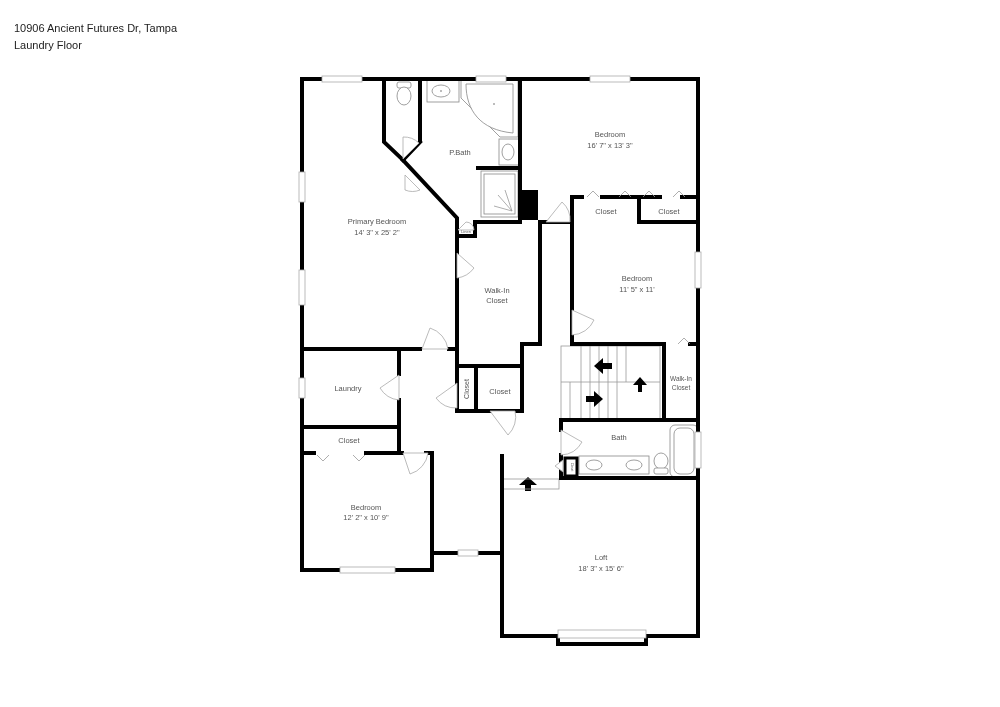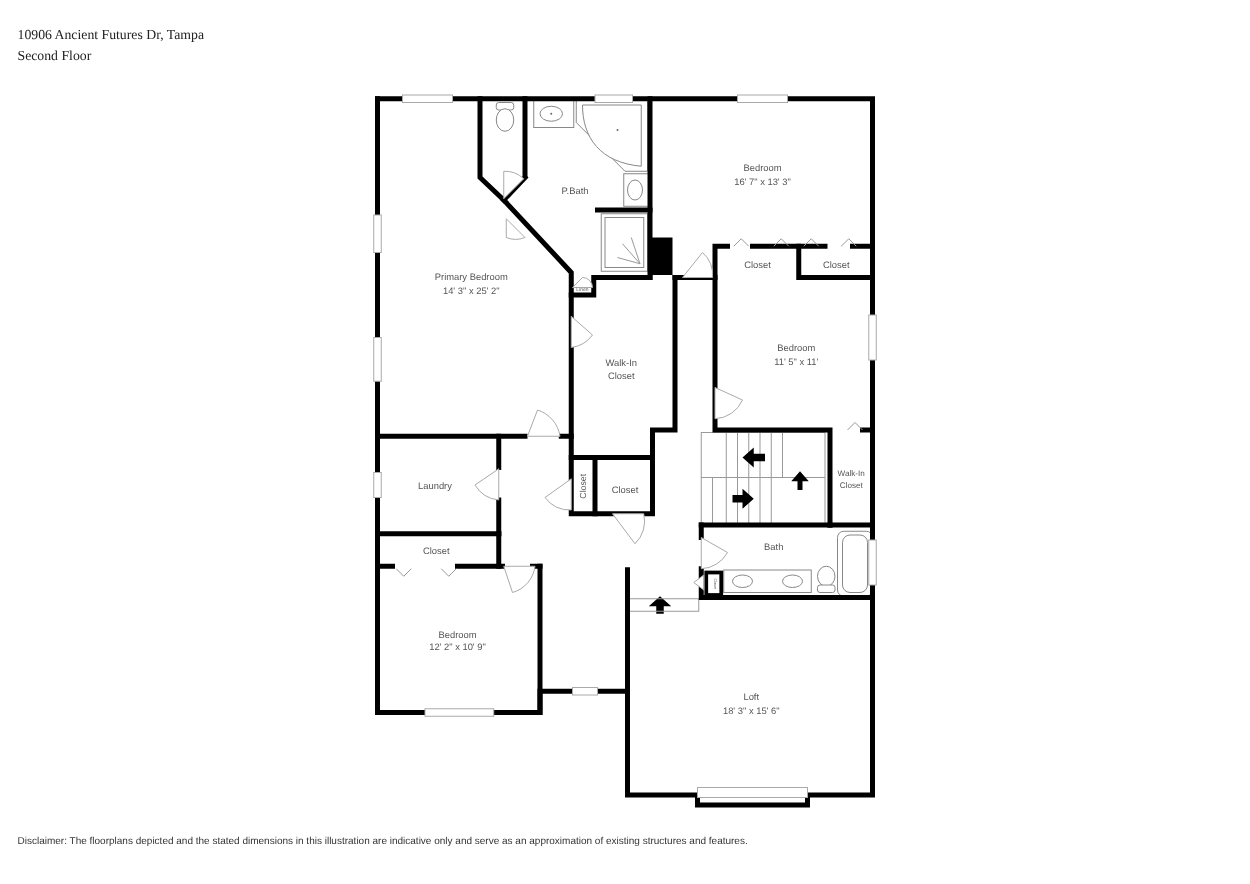--- a/index.html
+++ b/index.html
@@ -1,33 +1,33 @@
 <!DOCTYPE html>
 <html><head>
   <meta charset="utf-8">
   <style>
     html, body { margin: 0; padding: 0; background: #ffffff; }
     body { width: 1000px; height: 707px; position: relative; overflow: hidden; font-family: "Liberation Sans", sans-serif; color: #222; }
     .header { position: absolute; left: 14px; top: 20px; font-size: 11px; line-height: 17px; color: #222; }
-    .header div { white-space: nowrap; font-family: Liberation Serif, serif; }
+    .header div { white-space: nowrap; }
     .plan { position: absolute; left: 0; top: 0; width: 1000px; height: 707px; }
     .disclaimer { position: absolute; left: 14px; top: 663px; font-size: 8px; line-height: 19px; color: #333; white-space: nowrap; }
     svg text { font-family: "Liberation Sans", sans-serif; fill: #555; }
     .wall { stroke: #000; stroke-width: 4; fill: none; stroke-linecap: square; }
     .thin { stroke: #999; stroke-width: 0.8; fill: none; }
     .winfill { fill: #fff; stroke: #aaa; stroke-width: 0.8; }
     .door { stroke: #aaa; stroke-width: 0.8; fill: #fff; }
     .fixture { stroke: #888; stroke-width: 0.8; fill: #fff; }
   </style>
 </head>
 <body>
 
 <div class="header">
   <div>10906 Ancient Futures Dr, Tampa</div>
-  <div>Second Floor</div>
+  <div>Laundry Floor</div>
 </div>
 
 <svg class="plan" viewBox="0 0 1000 707" width="1000" height="707">
 
   <g>
 
     <g>
       <rect class="fixture" x="397" y="82" width="14" height="6" rx="2"></rect>
       <ellipse class="fixture" cx="404" cy="96" rx="7" ry="9"></ellipse>
     </g>
@@ -211,14 +211,13 @@
 
     <text x="619" y="440" font-size="7.5" text-anchor="middle">Bath</text>
     <text x="571" y="467" font-size="3" text-anchor="middle" transform="rotate(90 571 467)">Closet</text>
 
     <text x="601" y="560" font-size="7.5" text-anchor="middle">Loft</text>
     <text x="601" y="571" font-size="7.5" text-anchor="middle">18' 3" x 15' 6"</text>
   </g>
 </svg>
 
 <div class="disclaimer">
-  <div>Disclaimer: The floorplans depicted and the stated dimensions in this illustration are indicative only and serve as an approximation of existing structures and features.</div>
 </div>
 
 </body></html>

